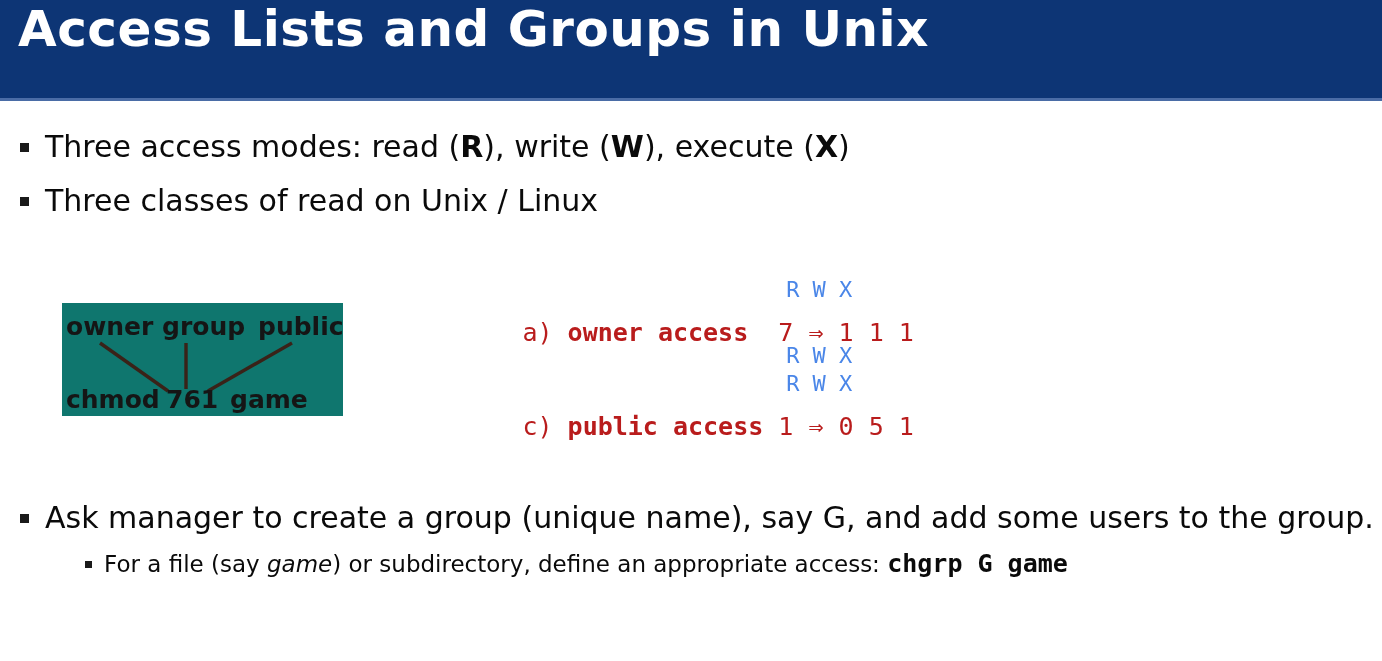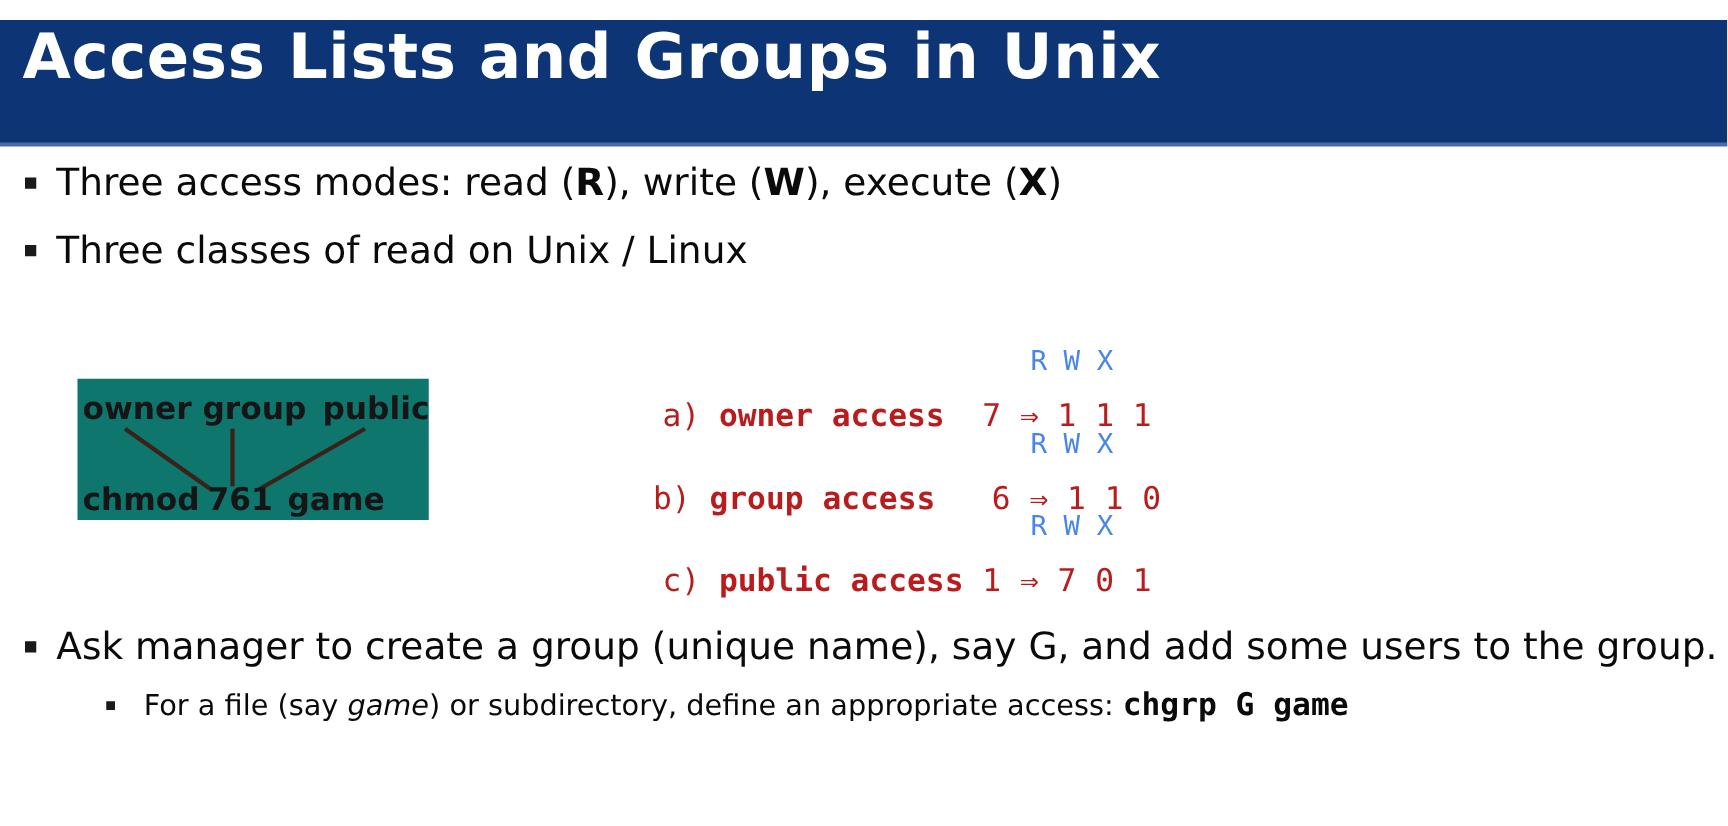--- a/index.html
+++ b/index.html
@@ -12,21 +12,21 @@
     width: 1382px;
     height: 661px;
     background: #ffffff;
     overflow: hidden;
     font-family: "DejaVu Sans", sans-serif;
   }
 
   
   #title-band {
     position: absolute;
-    left: 0; top: 16px;
+    left: 0; top: 0;
     width: 1382px;
     height: 101px;
     background: #0d3575;
     border-bottom: 3px solid #4a6ca6;
     box-sizing: border-box;
   }
   #title-text {
     position: absolute;
     left: 18px;
     top: 4px;
@@ -48,21 +48,21 @@
   }
   .sq {
     display: inline-block;
     background: #1a1a1a;
     flex: 0 0 auto;
   }
   .sq-l1 { width: 9px; height: 9px; margin-right: 16px; position: relative; top: -5px; }
   .sq-l2 { width: 7px; height: 7px; margin-right: 12px; position: relative; top: -4px; }
 
   .l1-text { font-size: 30px; line-height: 1.0; }
-  .l2-text { font-size: 23px; line-height: 1.0; margin-left: 11px; }
+  .l2-text { font-size: 23px; line-height: 1.0; }
 
   .b { font-weight: bold; }
   .i { font-style: italic; }
   .mono-bold {
     font-family: "DejaVu Sans Mono", monospace;
     font-weight: bold;
     font-size: 25px;
     letter-spacing: 0px;
   }
 
@@ -84,21 +84,20 @@
 
   
   #access-table {
     position: absolute;
     left: 402px;
     top: 248px;
     font-family: "DejaVu Sans Mono", monospace;
     font-size: 25px;
     color: #111111;
     line-height: 1.0;
-    text-align: center;
   }
   .acc-block { position: relative; }
   .rwx-line {
     color: #4a86e8;
     font-size: 22px;
     letter-spacing: 0px;
     height: 28px;
     line-height: 28px;
     white-space: pre;
   }
@@ -157,31 +156,28 @@
       </div>
       <div class="acc-line">
         <span class="lbl">a)</span><span>&nbsp;</span><span class="name">owner access</span><span>&nbsp;&nbsp;</span><span class="num">7</span><span>&nbsp;</span><span class="arr">⇒</span><span>&nbsp;</span><span class="bits">1 1 1</span>
       </div>
     </div>
 
     <div class="acc-block">
       <div class="rwx-line">
         <span style="visibility:hidden">a) owner access  7 ⇒ </span><span>R W X</span>
       </div>
-      <div class="acc-line">
-        <span class="lbl">b)</span><span>&nbsp;</span><span class="name">group access</span><span>&nbsp;&nbsp;&nbsp;</span><span class="num">6</span><span>&nbsp;</span><span class="arr">⇒</span><span>&nbsp;</span><span class="bits">1 1 0</span>
-      </div>
     </div>
 
     <div class="acc-block">
       <div class="rwx-line">
         <span style="visibility:hidden">a) owner access  7 ⇒ </span><span>R W X</span>
       </div>
       <div class="acc-line">
-        <span class="lbl">c)</span><span>&nbsp;</span><span class="name">public access</span><span>&nbsp;</span><span class="num">1</span><span>&nbsp;</span><span class="arr">⇒</span><span>&nbsp;</span><span class="bits">7 0 1</span>
+        <span class="lbl">c)</span><span>&nbsp;</span><span class="name">public access</span><span>&nbsp;</span><span class="num">1</span><span>&nbsp;</span><span class="arr">⇒</span><span>&nbsp;</span><span class="bits">0 5 1</span>
       </div>
     </div>
 
   </div>
 
   <div class="bullet-row" id="bullet-3">
     <span class="sq sq-l1"></span>
     <span class="l1-text">Ask manager to create a group (unique name), say G, and add some users to the group.</span>
   </div>
 

